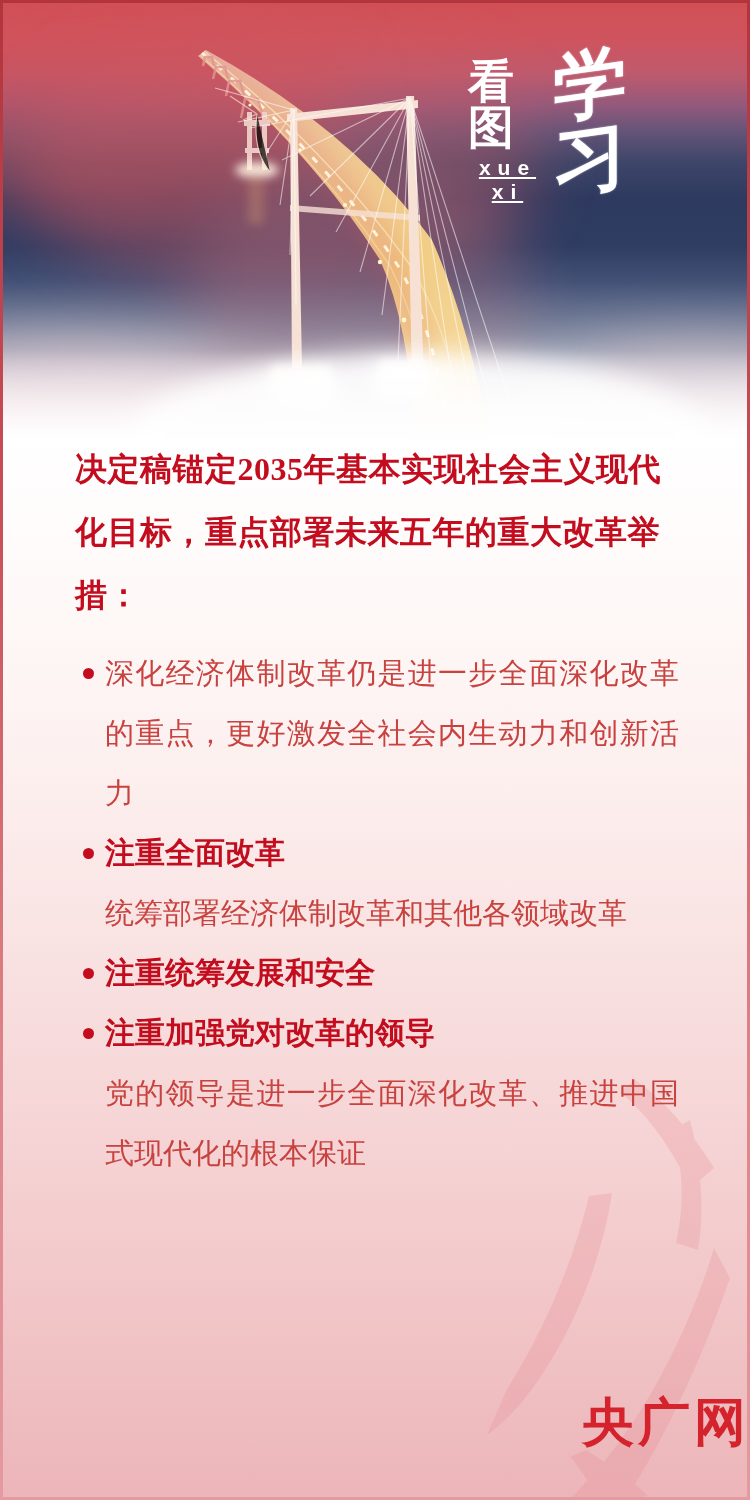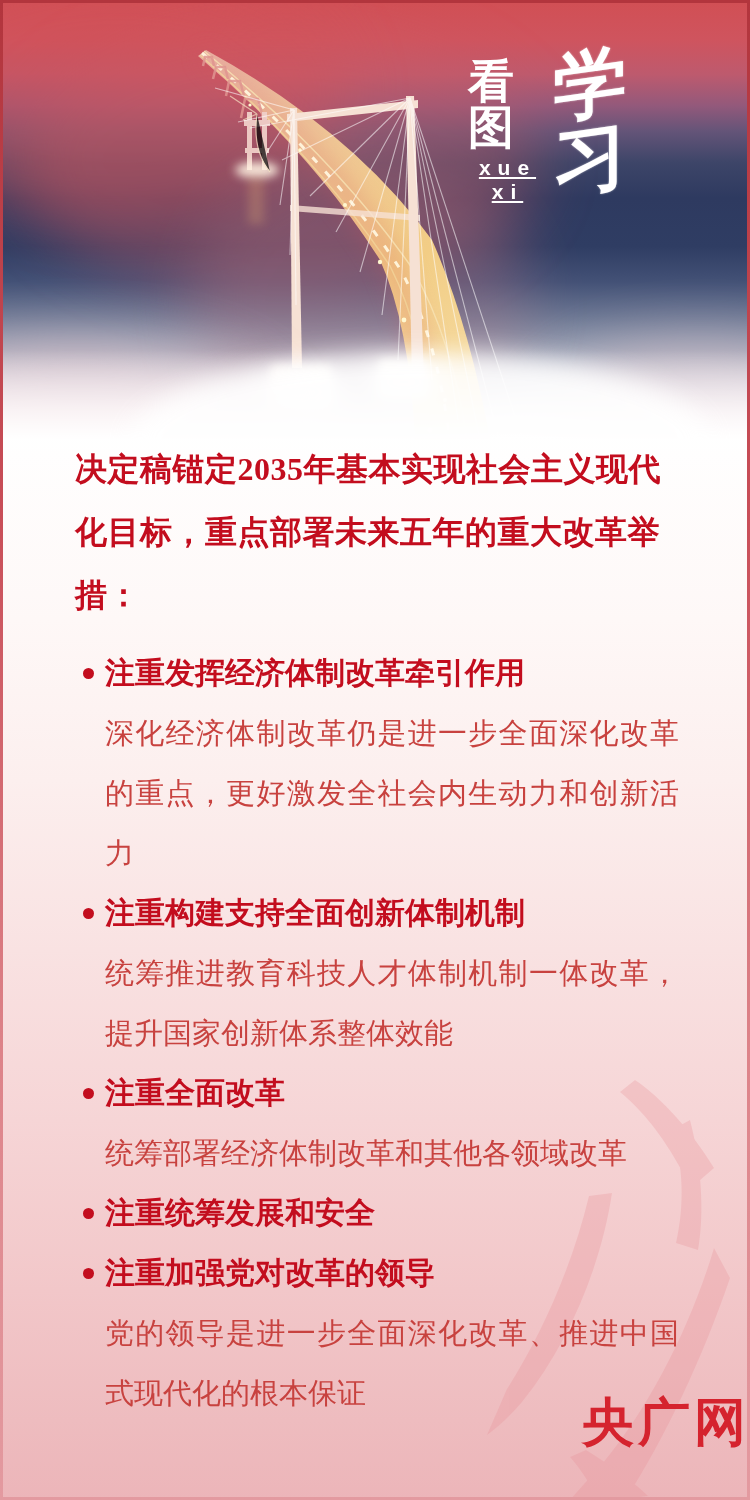--- a/index.html
+++ b/index.html
@@ -201,26 +201,21 @@
       <path d="M162,213 C152,280 122,360 72,422 C61,435 48,447 37,455 L57,409 C91,355 121,290 139,216 Z"></path>
       <path d="M264,268 C242,342 202,424 152,484 L118,522 L174,522 C214,460 252,380 280,298 Z"></path>
       <path d="M136,470 C158,484 182,500 198,516 L150,522 C140,504 130,488 120,477 Z"></path>
     </g>
   </svg>
 
   <div class="content">
     <h1 class="headline">决定稿锚定2035年基本实现社会主义现代化目标，重点部署未来五年的重大改革举措：</h1>
     <ul class="points">
       <li>
-        <span class="pt-title">注重发挥经济体制改革牵引作用</span>
         <p class="pt-body">深化经济体制改革仍是进一步全面深化改革的重点，更好激发全社会内生动力和创新活力</p>
-      </li>
-      <li>
-        <span class="pt-title">注重构建支持全面创新体制机制</span>
-        <p class="pt-body">统筹推进教育科技人才体制机制一体改革，提升国家创新体系整体效能</p>
       </li>
       <li>
         <span class="pt-title">注重全面改革</span>
         <p class="pt-body">统筹部署经济体制改革和其他各领域改革</p>
       </li>
       <li>
         <span class="pt-title">注重统筹发展和安全</span>
       </li>
       <li>
         <span class="pt-title">注重加强党对改革的领导</span>

